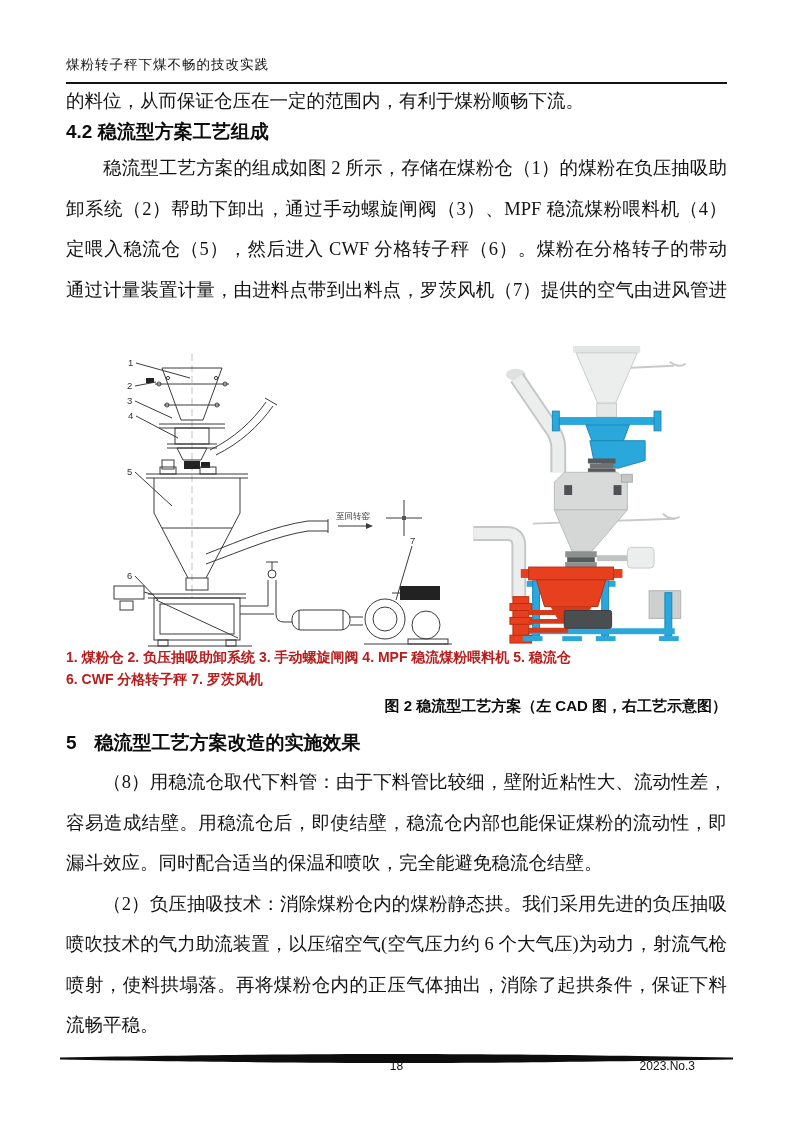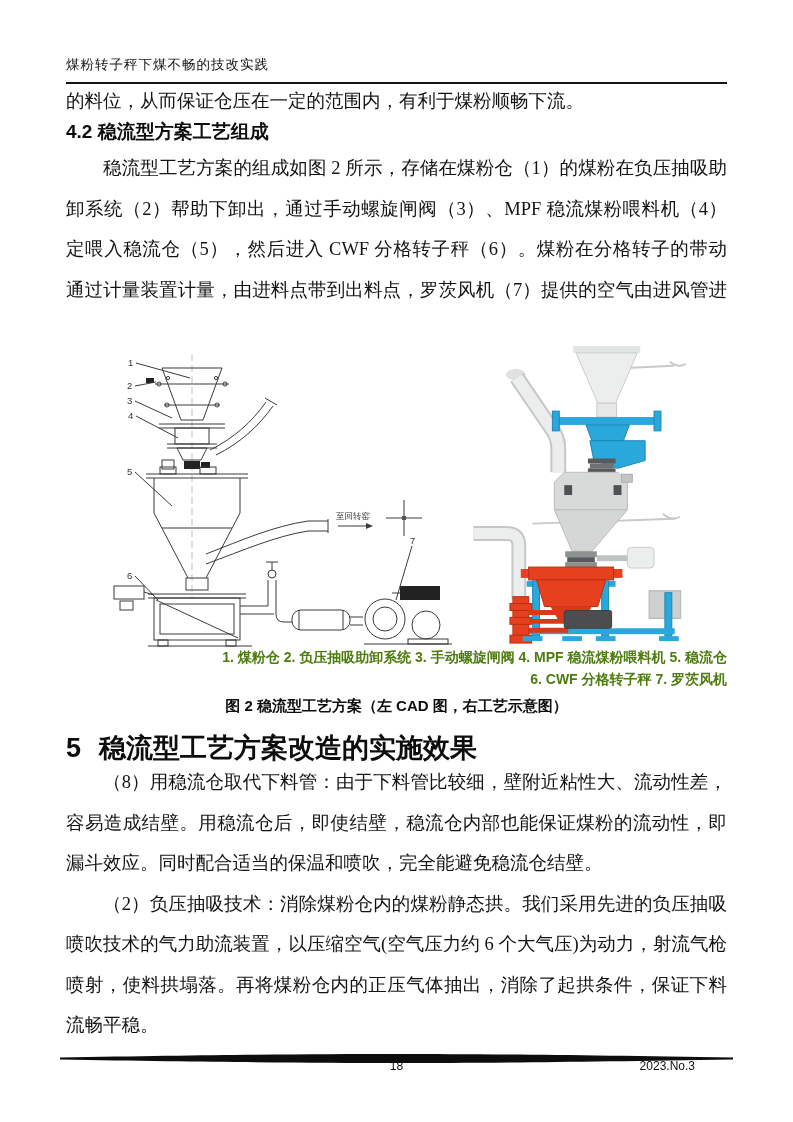--- a/index.html
+++ b/index.html
@@ -9,25 +9,25 @@
   .running-head{top:56px;text-align:left;font-size:13.5px;letter-spacing:1px;color:#111;}
   .header-rule{top:82px;border-top:2px solid #141414;height:0;}
   .bodytext{font-family:"Liberation Serif","Liberation Sans",serif;font-size:18.5px;color:#131313;}
   .intro{top:88px;line-height:26px;}
   .h42{top:119px;font-size:19px;font-weight:700;font-family:"Liberation Sans",sans-serif;color:#0d0d0d;}
   .para .bl{line-height:40.5px;height:40.5px;overflow:hidden;}
   .jl{text-align:justify;text-align-last:justify;}
   .ind{text-indent:2em;}
   .p42{top:148px;}
   .figwrap{top:344px;height:304px;display:flex;justify-content:center;align-items:flex-end;gap:12px;}
-  .figcap{font-size:14px;font-weight:700;text-align:right;color:#4d7c0f;}
+  .figcap{font-size:14px;font-weight:700;text-align:left;color:#b91c1c;}
   .cap1{top:649px;}
   .cap2{top:671px;}
-  .figtitle{top:697px;font-size:15px;font-weight:700;text-align:center;color:#0d0d0d;}
-  .h5{top:730px;font-size:27px;font-weight:700;color:#0d0d0d;}
+  .figtitle{top:697px;font-size:15px;font-weight:700;text-align:right;color:#0d0d0d;}
+  .h5{top:730px;font-size:19px;font-weight:700;color:#0d0d0d;}
   .h5 .num{margin-right:18px;}
   .p5a{top:762px;}
   .p5b{top:883.5px;}
   .footer-rule{top:1049px;left:60px;width:673px;}
   .footer-row{top:1059px;height:18px;font-size:12px;color:#111;}
   .pageno{position:absolute;left:0;right:0;text-align:center;}
   .issue{position:absolute;right:32px;}
   svg text{font-family:"Liberation Sans",sans-serif;}
 </style>
 </head>

